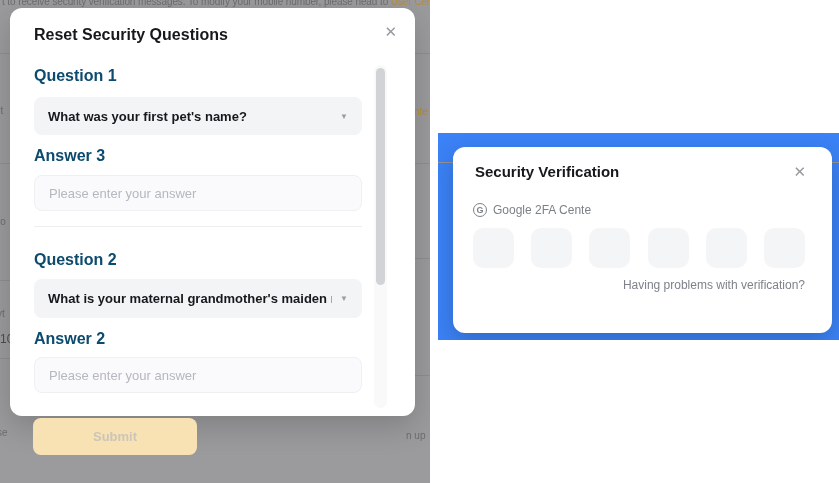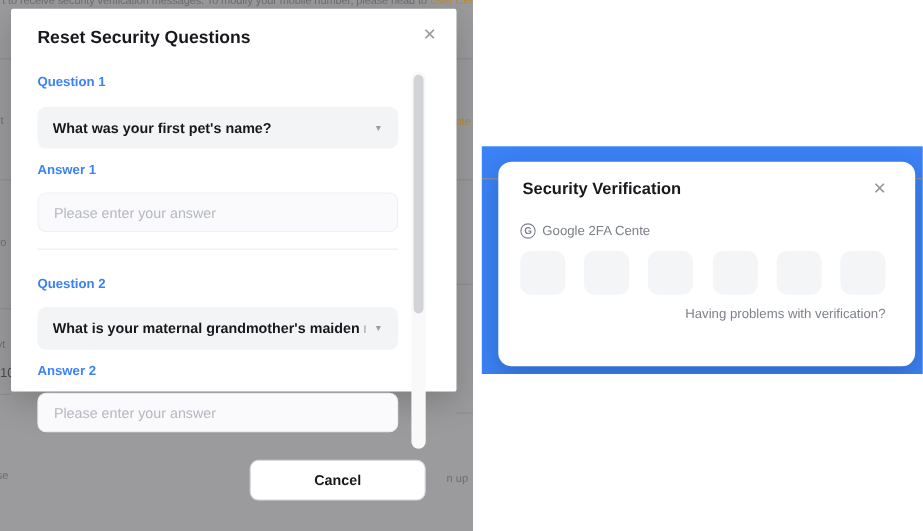--- a/index.html
+++ b/index.html
@@ -13,26 +13,26 @@
   .bg-topline { position:absolute; left:2px; top:-4px; width:600px;
                 font-size:10px; line-height:12px; color:#6d6d70; white-space:nowrap;
                 letter-spacing:-0.1px; }
   .bg-topline .dim-link { color:#b98c33; }
   .frag { position:absolute; font-size:10px; color:#6d6d70; white-space:nowrap; }
   .frag-dark { color:#4c4c4f; font-size:12px; }
   .frag-link { color:#b98c33; }
   .bg-line { position:absolute; height:1px; background:#8e8e90; }
 
   
-  .reset-modal { position:absolute; left:10px; top:8px; width:405px; height:348px;
-                 background:#fff; border-radius:2px; box-shadow:0 10px 30px rgba(0,0,0,.18); z-index:2; }
+  .reset-modal { position:absolute; left:10px; top:8px; width:405px; height:408px;
+                 background:#fff; border-radius:12px; box-shadow:0 10px 30px rgba(0,0,0,.18); z-index:2; }
   .modal-title { position:absolute; left:24px; top:18px; font-size:16px; font-weight:700; color:#17181c; }
   .close-btn { position:absolute; font-size:15px; color:#97999f; cursor:pointer; line-height:1; }
   .reset-close { right:18px; top:16px; }
-  .field-label { position:absolute; left:24px; font-size:12px; font-weight:700; color:#3b82f6; }
+  .field-label { position:absolute; left:24px; font-size:16px; font-weight:700; color:#0c4a6e; }
   .select-box { position:absolute; left:24px; width:328px; background:#f3f4f6; border-radius:8px;
                 display:flex; align-items:center; justify-content:space-between;
                 padding:0 14px 0 14px; cursor:pointer; }
   .select-text { font-size:13px; font-weight:600; color:#17181c; white-space:nowrap; overflow:hidden; }
   .select-caret { font-size:8px; color:#9a9da3; margin-left:8px; }
   .text-input { position:absolute; left:24px; width:328px; background:#fafafc;
                 border:1px solid #eef0f2; border-radius:8px; padding:0 14px;
                 font-size:13px; color:#17181c; font-family:"Liberation Sans",sans-serif; outline:none; }
   .text-input::placeholder { color:#b4b8bf; }
   .divider { position:absolute; left:24px; width:328px; height:1px; background:#ededef; }
@@ -97,39 +97,39 @@
     <div class="reset-modal">
       <div class="modal-title">Reset Security Questions</div>
       <div class="close-btn reset-close">✕</div>
 
       <div class="field-label" style="top:59px;">Question 1</div>
       <div class="select-box" style="top:89px;height:38px;text-align:right;">
         <span class="select-text">What was your first pet's name?</span>
         <span class="select-caret">▼</span>
       </div>
 
-      <div class="field-label" style="top:139px;">Answer 1</div>
+      <div class="field-label" style="top:139px;">Answer 3</div>
       <input class="text-input" style="top: 167px; height: 36px;" type="text" placeholder="Please enter your answer">
 
       <div class="divider" style="top:218px;"></div>
 
       <div class="field-label" style="top:243px;">Question 2</div>
       <div class="select-box" style="top:271px;height:39px;">
         <span class="select-text">What is your maternal grandmother's maiden na...</span>
         <span class="select-caret">▼</span>
       </div>
 
       <div class="field-label" style="top:322px;">Answer 2</div>
       <input class="text-input" style="top: 349px; height: 36px;" type="text" placeholder="Please enter your answer">
 
       <div class="scroll-track">
         <div class="scroll-thumb"></div>
       </div>
 
-      <button class="btn btn-cancel">Cancel</button>
+      <button class="btn btn-submit">Submit</button>
     </div>
   </div>
 
   <div class="right-shot">
     <div class="gray-band">
       <div class="band-line"></div>
 
       <div class="verify-modal">
         <div class="verify-title">Security Verification</div>
         <div class="close-btn verify-close">✕</div>

